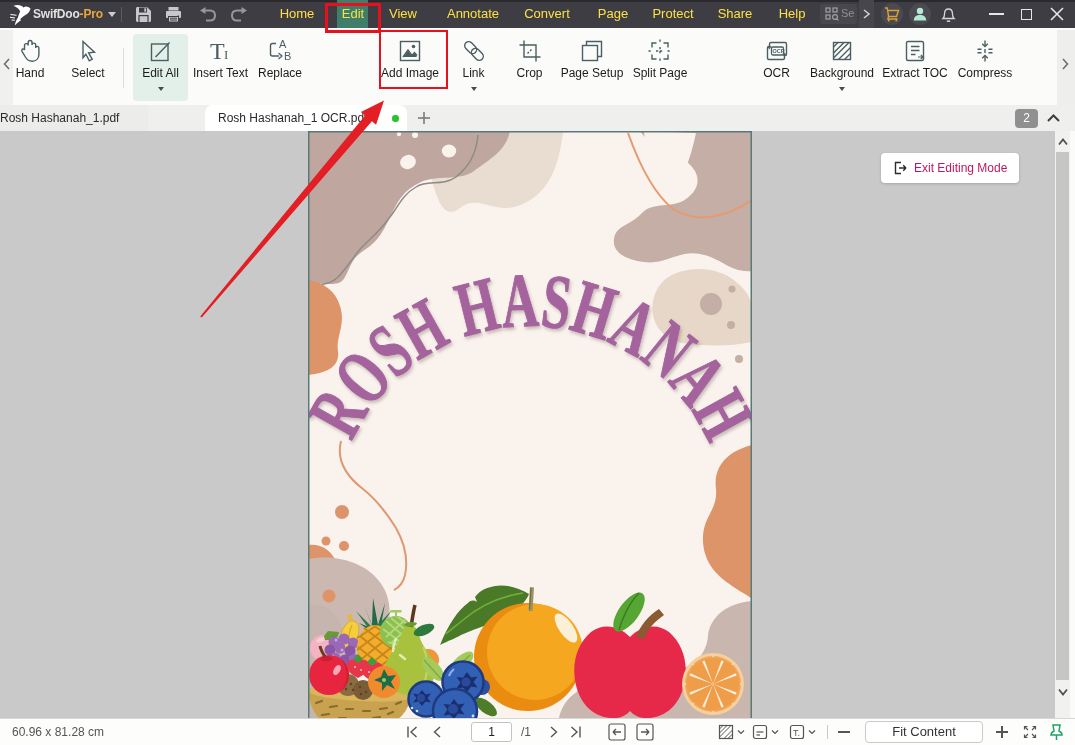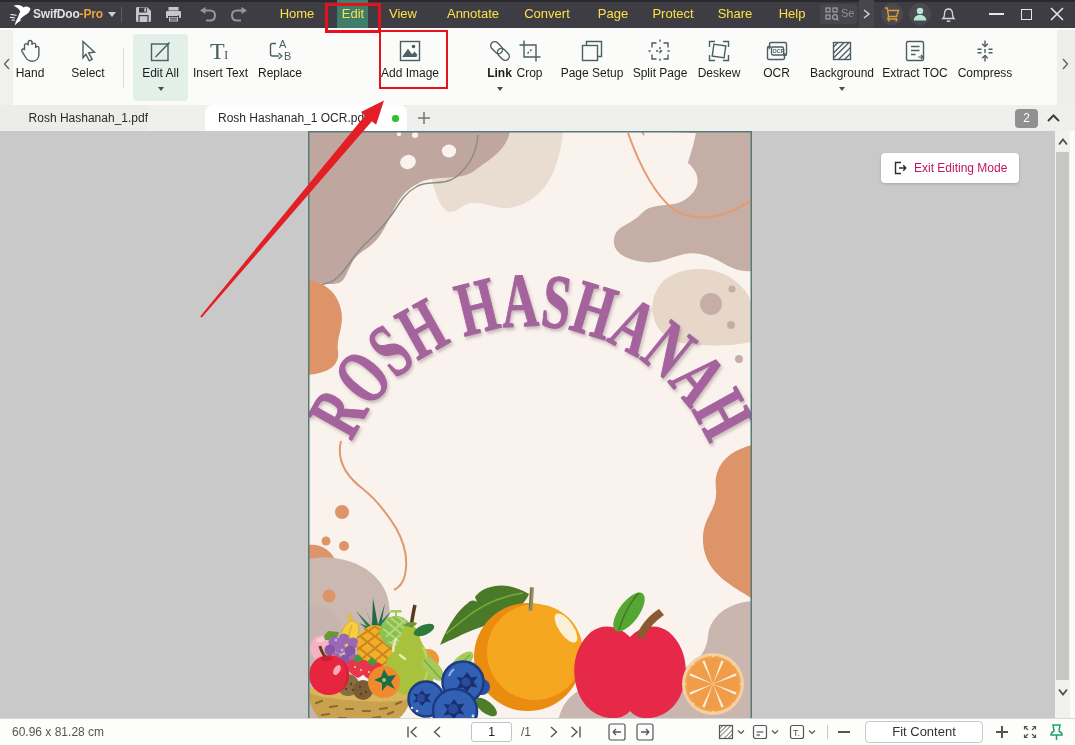--- a/index.html
+++ b/index.html
@@ -196,21 +196,21 @@
         <g>
       <rect x="3.5" y="3.5" width="19" height="19"></rect>
       <path d="M6,19 L11,12 L15,17.5 L17.5,14.5 L20,17.5" fill="none"></path>
     </g>
       <circle cx="16.5" cy="8.5" r="1.8" fill="#4a5f63"></circle>
       <path d="M6.5,19 L11,12.8 L14.8,18 L17.4,15 L19.6,17.6 L19.6,19 Z" fill="#4a5f63"></path>
     </svg>
     <div class="lbl">Add Image</div>
   </div>
 
-  <div class="tool" style="left:479px;width:41px;font-weight:bold;">
+  <div class="tool" style="left:453px;width:41px;">
     <svg class="ic" width="26" height="26" viewBox="0 0 26 26">
         <g>
       <g transform="rotate(45 13 13)">
         <rect x="1.5" y="9" width="13.5" height="8" rx="4"></rect>
         <rect x="11" y="9" width="13.5" height="8" rx="4"></rect>
       </g>
     </g>
       </svg>
     <div class="lbl">Link</div>
     <div class="caret"></div>
@@ -240,29 +240,20 @@
   <div class="tool" style="left:627px;width:66px;">
     <svg class="ic" width="26" height="26" viewBox="0 0 26 26">
         <g>
       <path d="M9.5,5 H5 V9.5 M16.5,5 H21 V9.5 M9.5,21 H5 V16.5 M16.5,21 H21 V16.5"></path>
       <path d="M13,1.5 V5.5 M13,9 V17 M13,20.5 V24.5 M1.5,13 H5.5 M9,13 H17 M20.5,13 H24.5" stroke-dasharray="2.2 1.8"></path>
     </g>
       </svg>
     <div class="lbl">Split Page</div>
   </div>
 
-  <div class="tool" style="left:692px;width:54px;">
-    <svg class="ic" width="26" height="26" viewBox="0 0 26 26">
-        <g>
-      <path d="M9,3.5 H3.5 V9 M17,3.5 H22.5 V9 M9,22.5 H3.5 V17 M17,22.5 H22.5 V17"></path>
-      <rect x="7" y="7" width="12" height="12" transform="rotate(8 13 13)"></rect>
-    </g>
-      </svg>
-    <div class="lbl">Deskew</div>
-  </div>
 
   <div class="tool" style="left:754px;width:45px;">
     <svg class="ic" width="28" height="26" viewBox="0 0 28 26">
         <g>
       <path d="M6.5,8 V6 C6.5,5.2 7.2,4.5 8,4.5 H22 C22.8,4.5 23.5,5.2 23.5,6 V16 C23.5,16.8 22.8,17.5 22,17.5 H20.5"></path>
       <path d="M21.5,18 V20 C21.5,20.8 20.8,21.5 20,21.5 H6 C5.2,21.5 4.5,20.8 4.5,20 V10 C4.5,9.2 5.2,8.5 6,8.5 H7.5"></path>
     </g>
       <path d="M6.2,11.5 L4.5,8.2 L8.8,8.2 Z" fill="#4a5f63"></path>
       <path d="M21.8,14.5 L23.5,17.8 L19.2,17.8 Z" fill="#4a5f63"></path>
       <rect x="8.5" y="9" width="12" height="8" rx="1.5" fill="#fbfbf9" stroke="#4a5f63" stroke-width="1.3"></rect>
@@ -300,21 +291,21 @@
       <rect x="4.5" y="3.5" width="17" height="19" rx="1.5"></rect>
       <path d="M9,8.5 H17.5 M9,12.5 H17.5 M9,16.5 H13.5"></path>
       <path d="M16,19 H21 M21,19 L18.8,16.8 M21,19 L18.8,21.2" stroke-width="1.2"></path>
     </g>
       </svg>
     <div class="lbl">Extract TOC</div>
   </div>
 </div>
 <div id="tabbar">
   <div class="abs" style="left:0;top:0;width:100%;height:26px;font-size:12px;color:#2a2a2a;">
-    <div class="abs" style="left:0;top:0;width:148px;height:26px;background:#ececea;text-align:right;line-height:26px;padding-left:28px;">Rosh Hashanah_1.pdf</div>
+    <div class="abs" style="left:0;top:0;width:148px;height:26px;background:#ececea;text-align:left;line-height:26px;">Rosh Hashanah_1.pdf</div>
     <div class="abs" style="left:205px;top:0;width:202px;height:26px;background:#ffffff;border-radius:8px 8px 0 0;text-align:left;line-height:26px;">
       <span style="margin-left:13px;">Rosh Hashanah_1 OCR.pdf</span>
     </div>
     <div class="abs" style="left:392px;top:10px;width:6.5px;height:6.5px;border-radius:50%;background:#28c32d;"></div>
     <svg class="abs" style="left:417px;top:6px;" width="14" height="14" viewBox="0 0 14 14">
         <path stroke="#767676" stroke-width="1.5" d="M7,1 V13 M1,7 H13"></path>
       </svg>
     <div class="abs" style="left:1015px;top:4px;width:23px;height:19px;background:#909090;border-radius:4px;color:#ffffff;text-align:center;line-height:19px;font-size:12px;">2</div>
     <svg class="abs" style="left:1046px;top:8px;" width="15" height="11" viewBox="0 0 15 11">
         <path fill="none" stroke="#3e3e3e" stroke-width="2" d="M2,8 L7.5,2.5 L13,8"></path>

